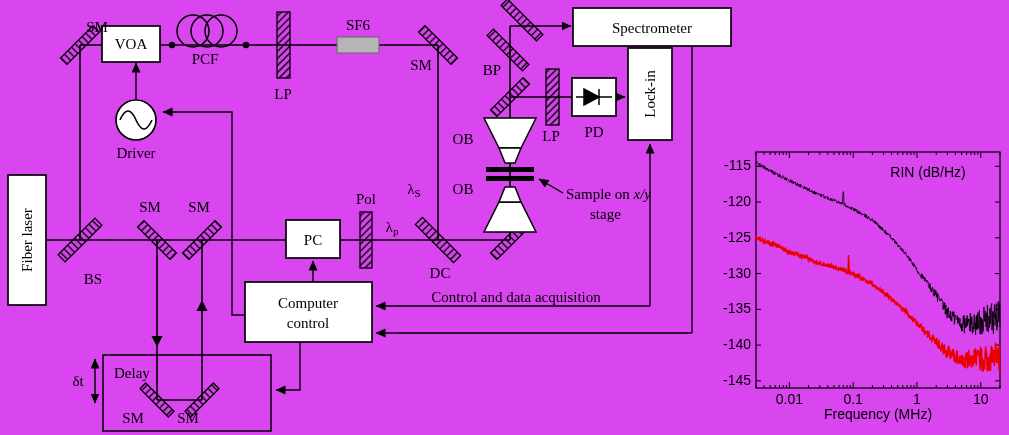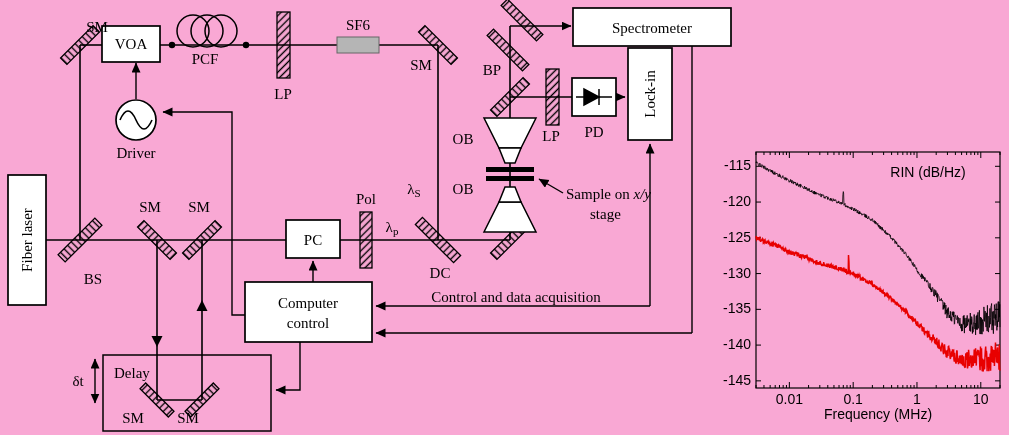--- a/index.html
+++ b/index.html
@@ -1,16 +1,16 @@
 <!DOCTYPE html>
 <html><head>
 <meta charset="utf-8">
 <style>
   html,body{margin:0;padding:0;background:#fff;}
-  .stage{position:relative;width:1009px;height:435px;background:#f9a8d4;overflow:hidden;}
+  .stage{position:relative;width:1009px;height:435px;background:#d946ef;overflow:hidden;}
   svg{display:block;}
   svg text{font-family:"Liberation Serif",serif;font-size:15px;fill:#000;}
   svg text.chart{font-family:"Liberation Sans",sans-serif;font-size:14px;}
   .comp{fill:#fff;stroke:#000;stroke-width:1.7;}
   .beam{stroke:#000;stroke-width:1.6;fill:none;}
   .ctrl{stroke:#000;stroke-width:1.4;fill:none;}
   .mirror{fill:url(#hatchA);stroke:#000;stroke-width:1.3;}
   .filterbar{fill:url(#hatchB);stroke:#000;stroke-width:1.3;}
 </style>
 </head>

